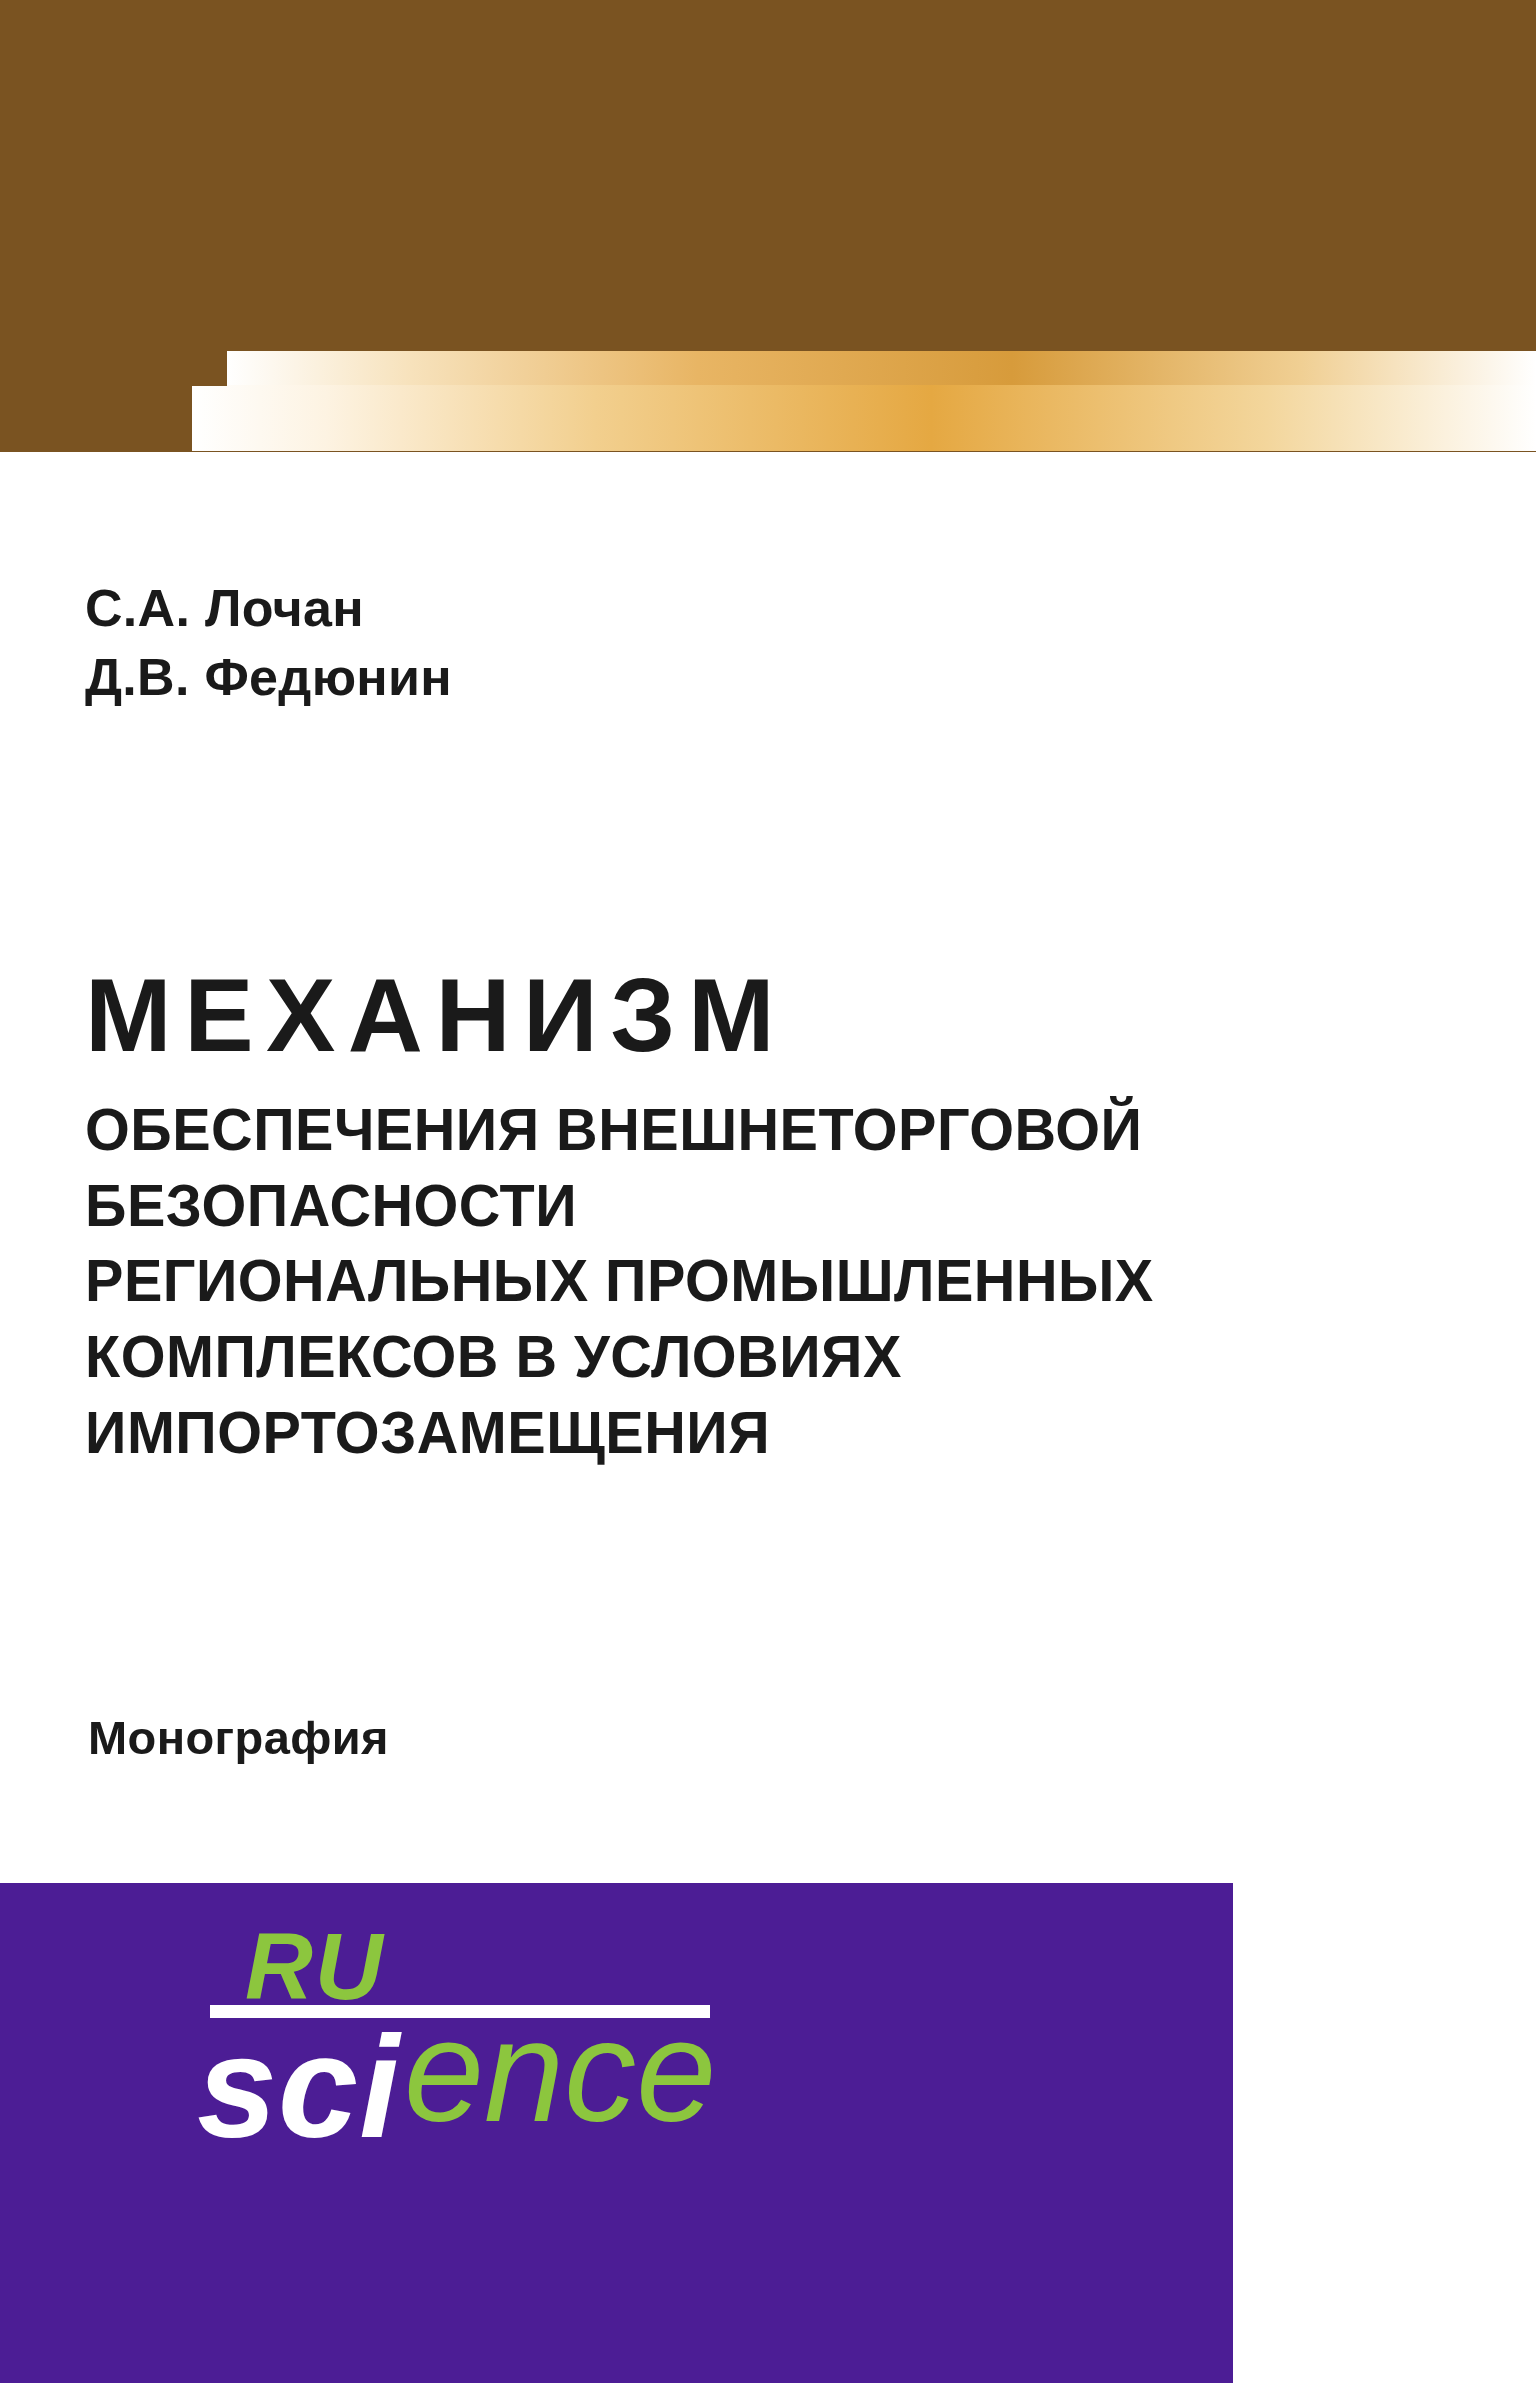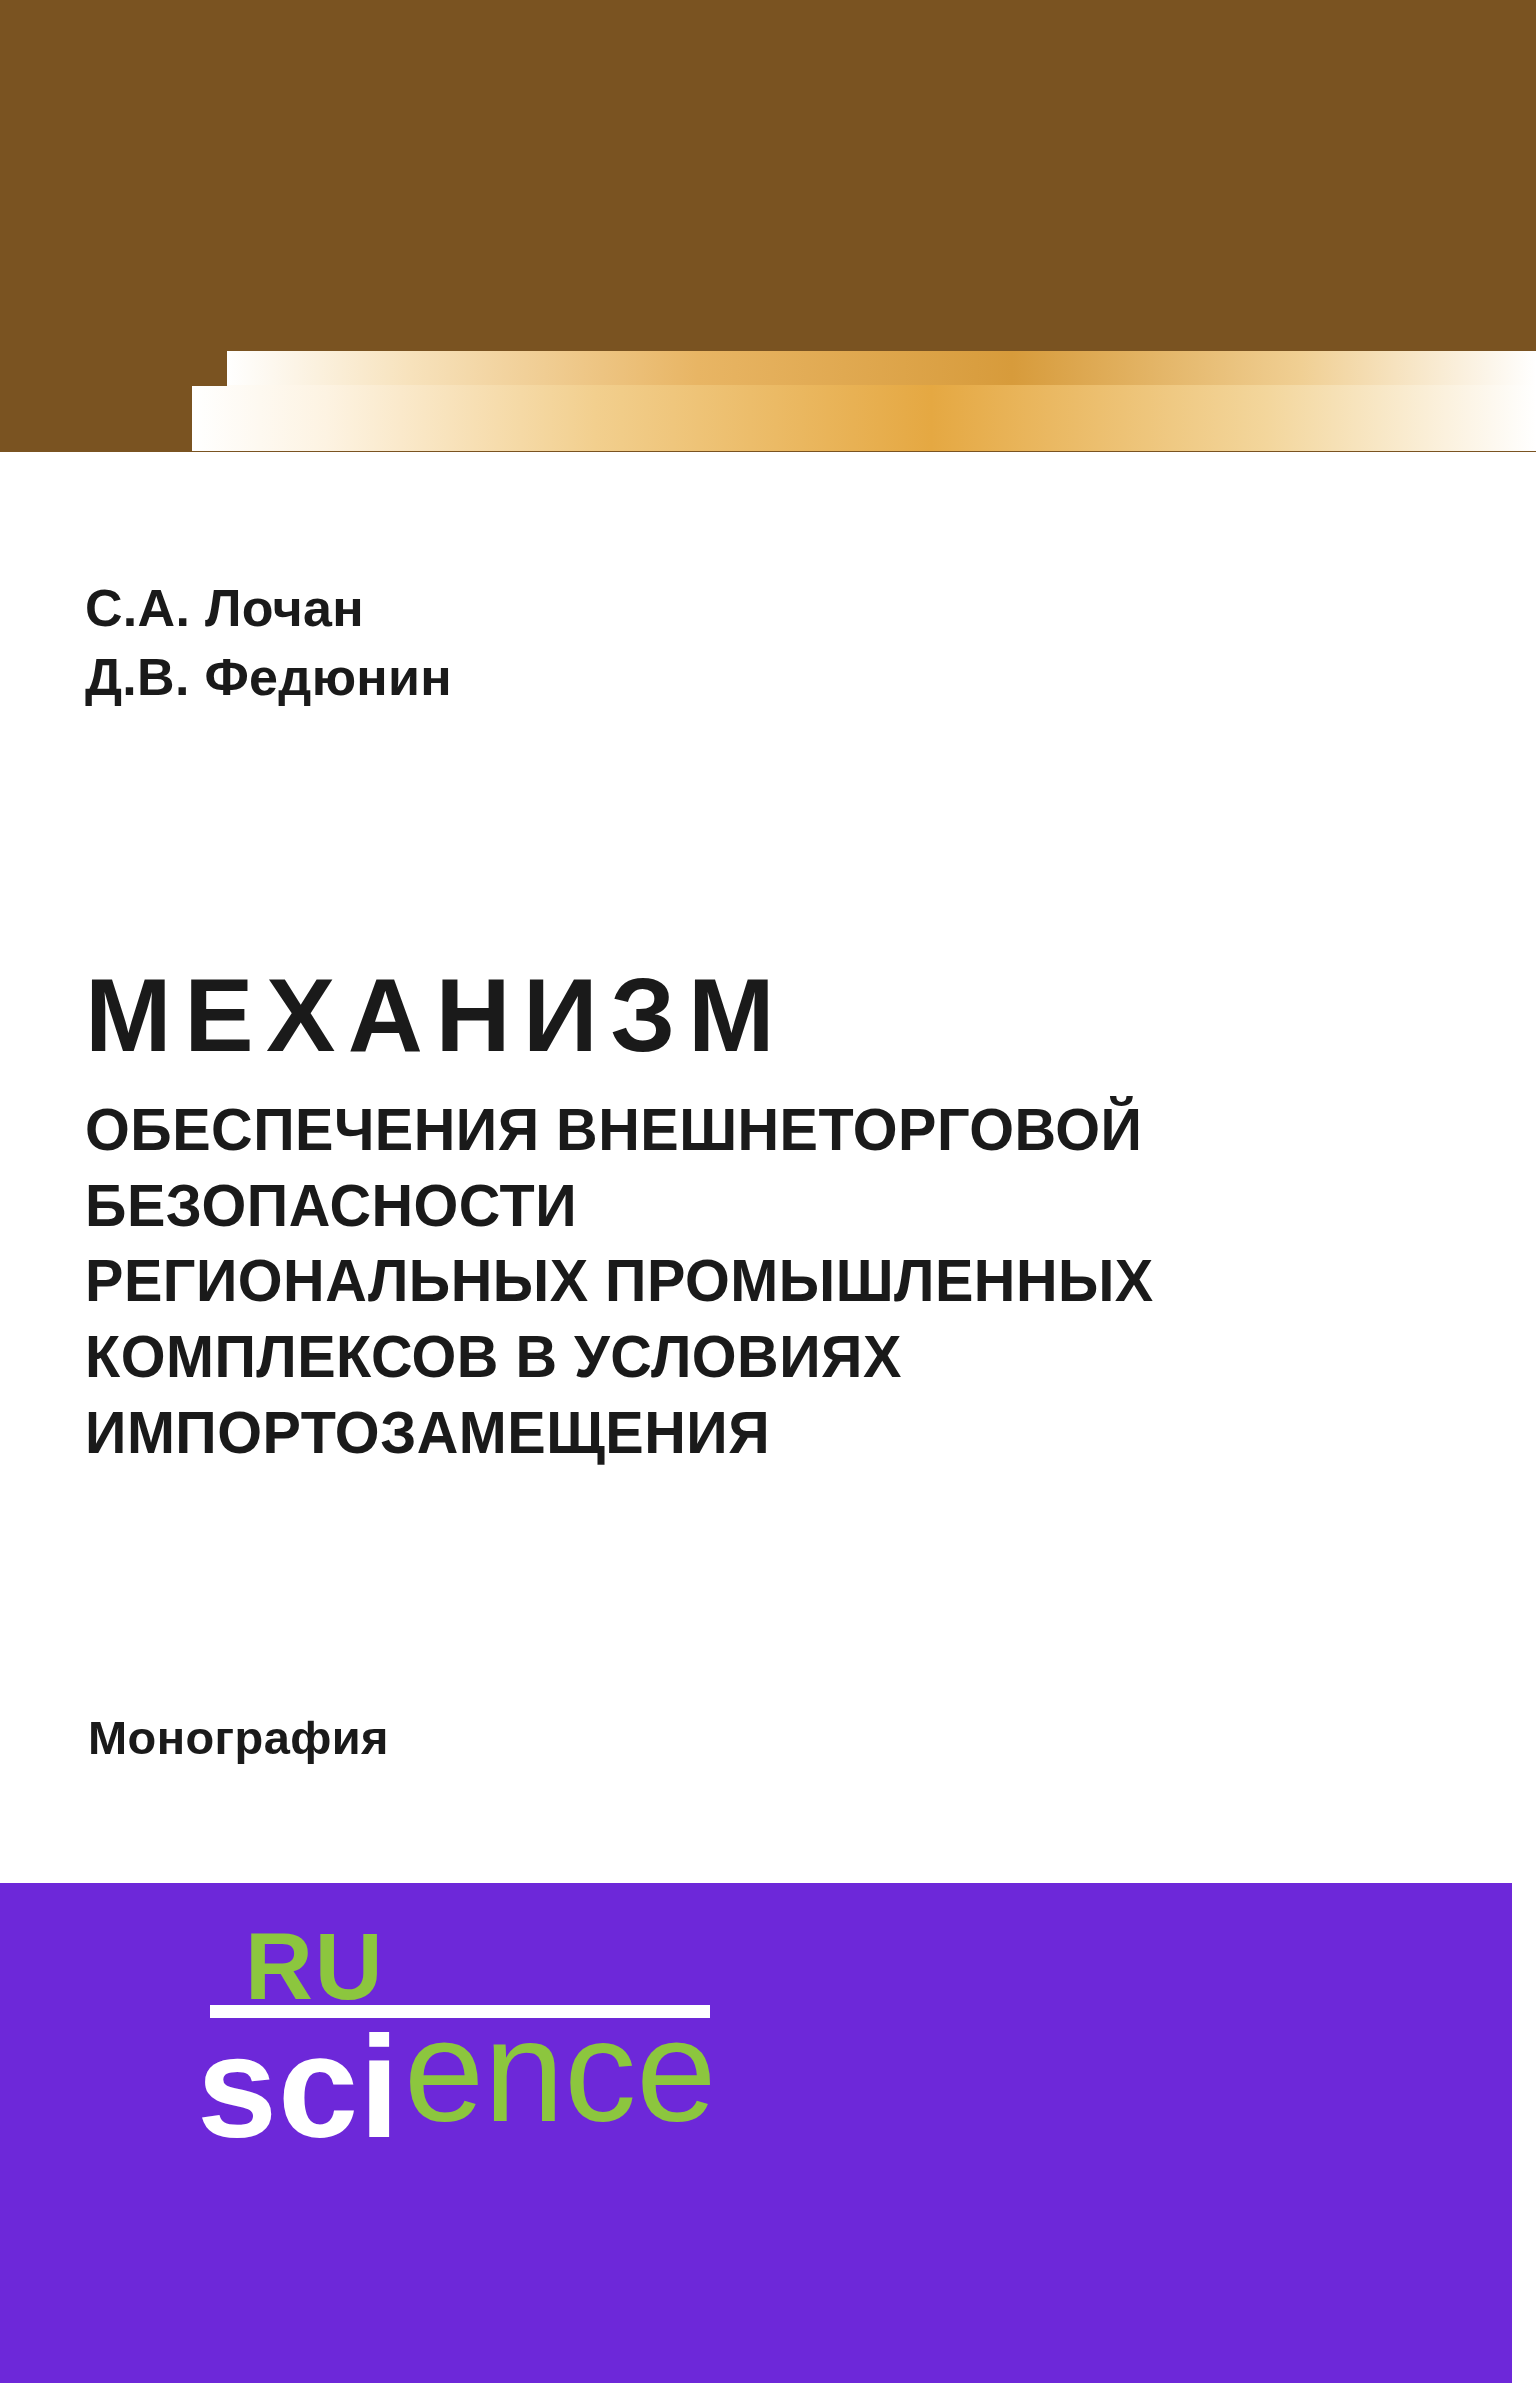--- a/index.html
+++ b/index.html
@@ -118,23 +118,24 @@
     font-weight: bold;
     color: #1a1a1a;
     letter-spacing: 0.4px;
   }
 
   
   .bottom-band {
     position: absolute;
     left: 0;
     bottom: 0;
-    width: 1512px;
+    width: 1233px;
     height: 500px;
-    background: #6d28d9;
+    background: #4c1d95;
+    font-style: italic;
   }
   .logo {
     position: absolute;
     left: 106px;
     top: 37px;
     width: 692px;
     height: 317px;
   }
   .logo-ru {
     position: absolute;

